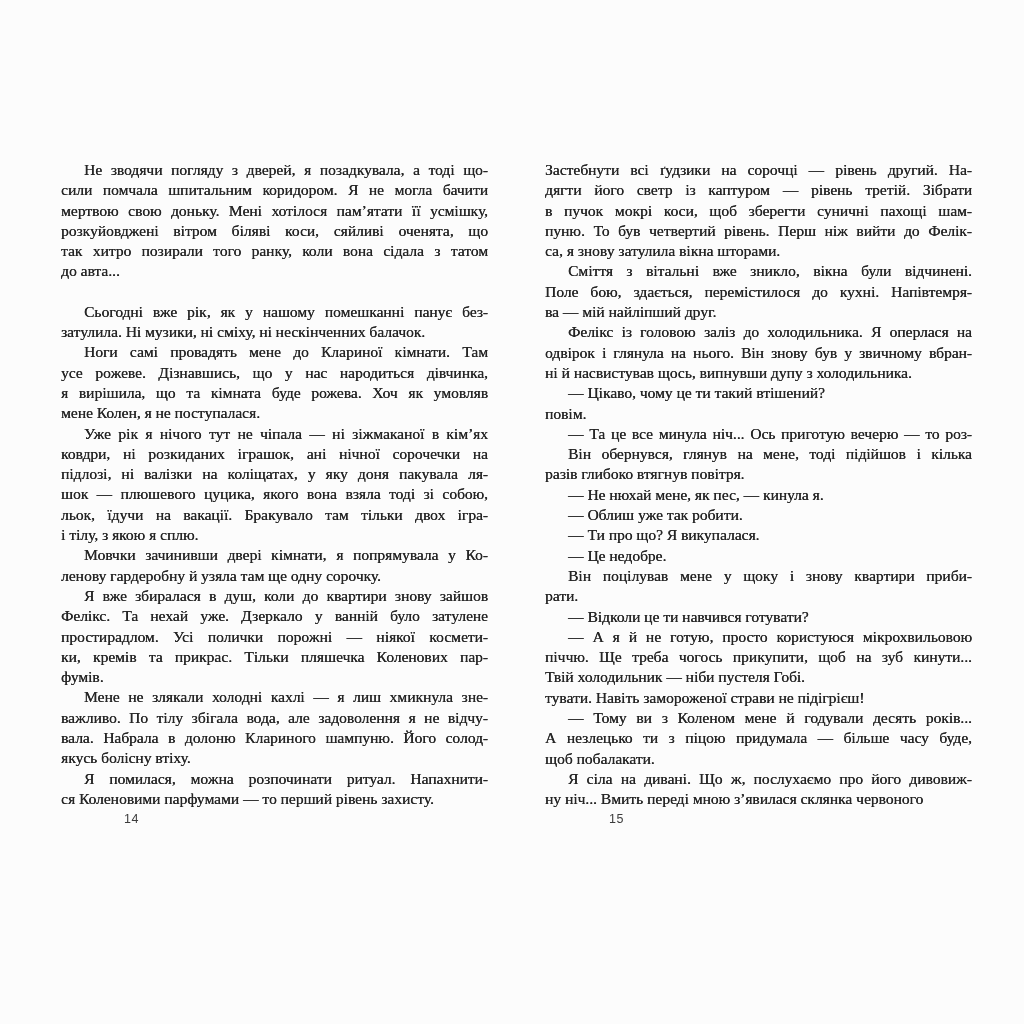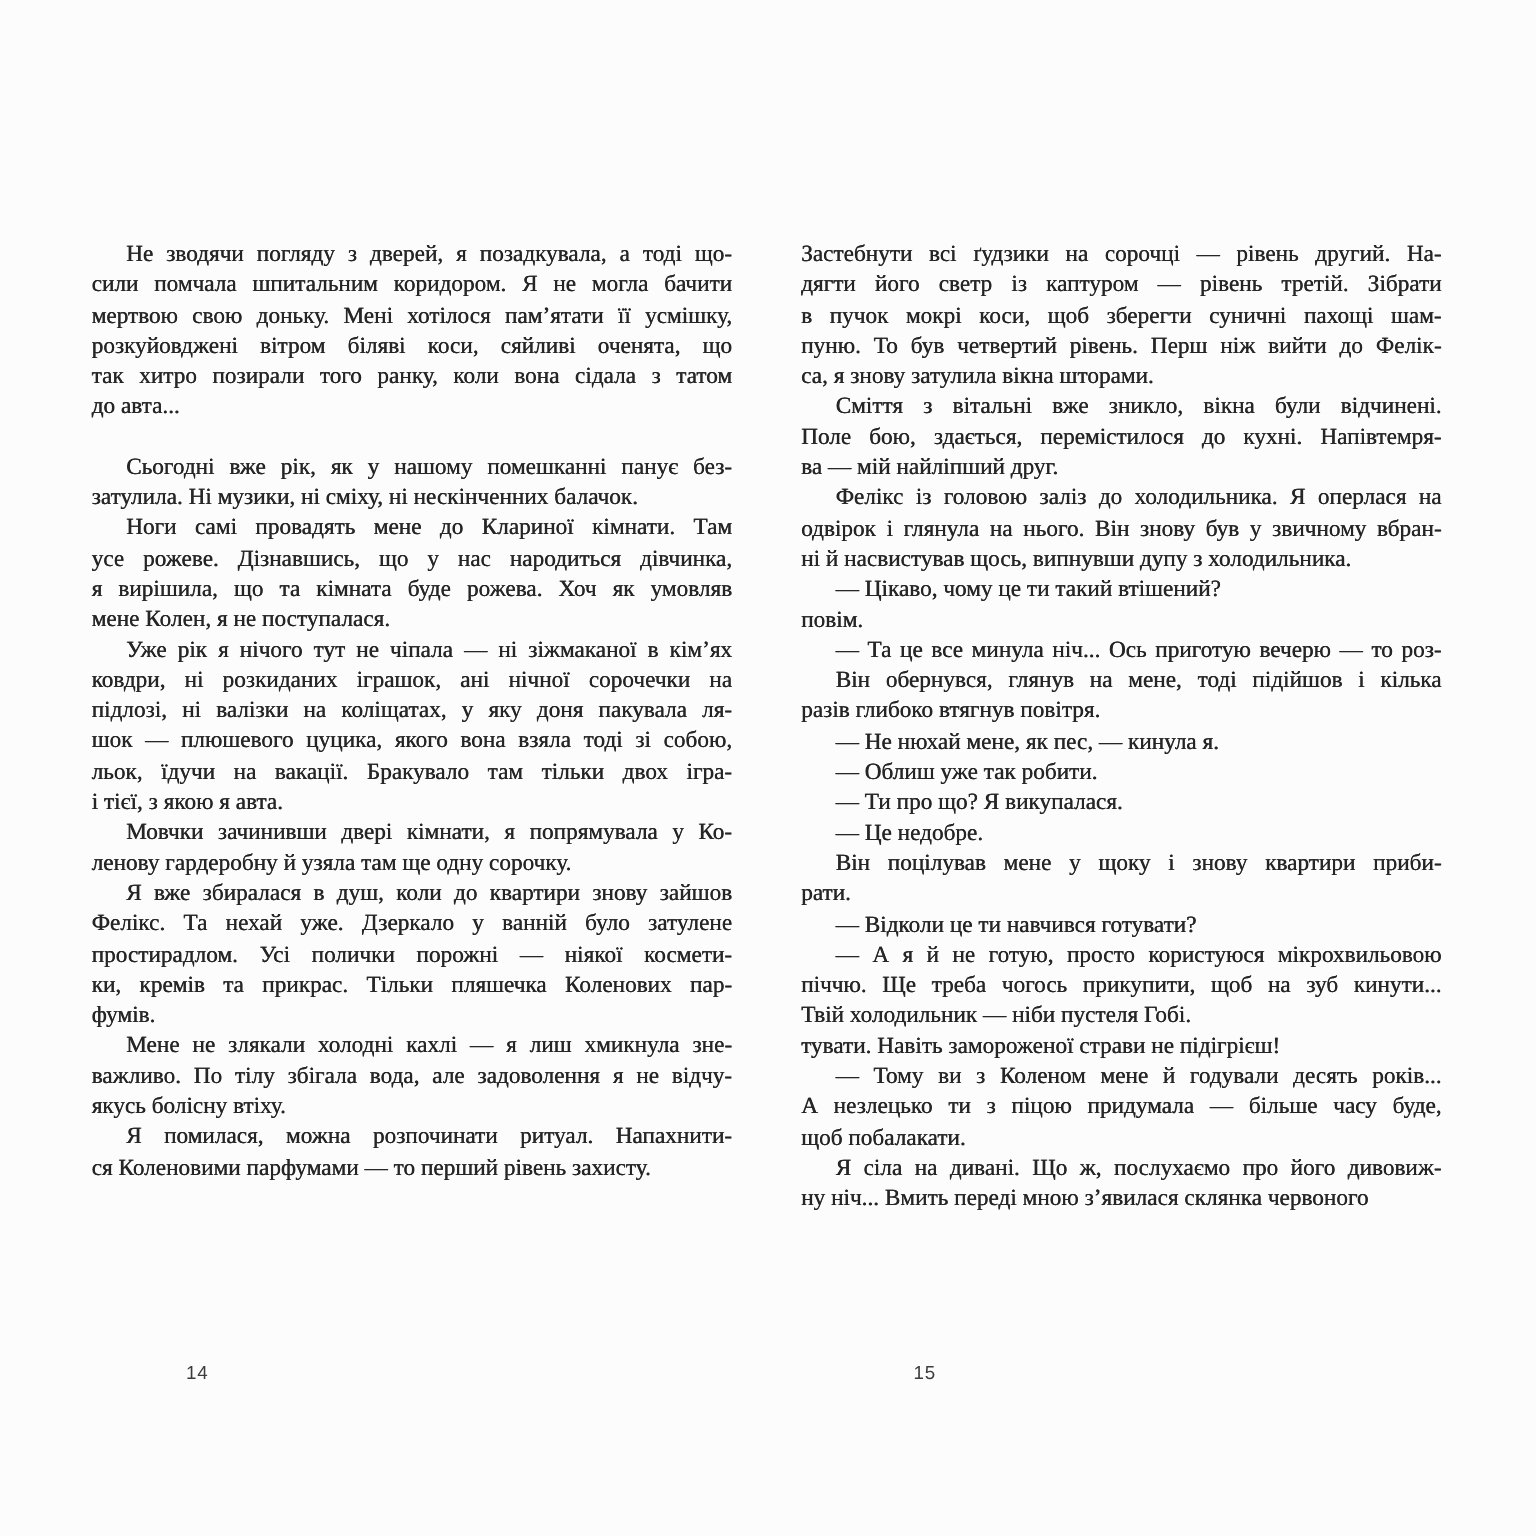--- a/index.html
+++ b/index.html
@@ -19,31 +19,31 @@
   .page-text {
     position: absolute;
     top: 160px;
     width: 427px;
     font-size: 15.5px;
     line-height: 20.3px;
     color: var(--text-color, #262626);
     text-shadow: 0.25px 0 0 currentColor; 
   }
   #left-text  { left: 61px;  }
-  #right-text { left: 534px; }
+  #right-text { left: 545px; }
   .line {
     text-align: justify;
     text-align-last: justify;
   }
   .line.last { text-align-last: left; }
   .line.indent { text-indent: 23px; }
   .section-gap { height: 20px; }
   .folio {
     position: absolute;
-    top: 908px;
+    top: 812px;
     font-family: "Liberation Sans", "DejaVu Sans", sans-serif;
     font-size: 12.5px;
     letter-spacing: 0.5px;
     color: var(--folio-color, #3c3c3c);
   }
   #folio-left  { left: 124px; }
   #folio-right { left: 609px; }
 </style>
 </head>
 <body>
@@ -61,30 +61,31 @@
       <div class="line last">затулила. Ні музики, ні сміху, ні нескінченних балачок.</div>
       <div class="line indent">Ноги самі провадять мене до Клариної кімнати. Там</div>
       <div class="line">усе рожеве. Дізнавшись, що у нас народиться дівчинка,</div>
       <div class="line">я вирішила, що та кімната буде рожева. Хоч як умовляв</div>
       <div class="line last">мене Колен, я не поступалася.</div>
       <div class="line indent">Уже рік я нічого тут не чіпала — ні зіжмаканої в кім’ях</div>
       <div class="line">ковдри, ні розкиданих іграшок, ані нічної сорочечки на</div>
       <div class="line">підлозі, ні валізки на коліщатах, у яку доня пакувала ля-</div>
       <div class="line">шок — плюшевого цуцика, якого вона взяла тоді зі собою,</div>
       <div class="line">льок, їдучи на вакації. Бракувало там тільки двох ігра-</div>
-      <div class="line last">і тієї, з якою я авта.</div>
+      <div class="line last">і тілу, з якою я сплю.</div>
       <div class="line indent">Мовчки зачинивши двері кімнати, я попрямувала у Ко-</div>
       <div class="line last">ленову гардеробну й узяла там ще одну сорочку.</div>
       <div class="line indent">Я вже збиралася в душ, коли до квартири знову зайшов</div>
       <div class="line">Фелікс. Та нехай уже. Дзеркало у ванній було затулене</div>
       <div class="line">простирадлом. Усі полички порожні — ніякої космети-</div>
       <div class="line">ки, кремів та прикрас. Тільки пляшечка Коленових пар-</div>
       <div class="line last">фумів.</div>
       <div class="line indent">Мене не злякали холодні кахлі — я лиш хмикнула зне-</div>
       <div class="line">важливо. По тілу збігала вода, але задоволення я не відчу-</div>
+      <div class="line">вала. Набрала в долоню Клариного шампуню. Його солод-</div>
       <div class="line last">якусь болісну втіху.</div>
       <div class="line indent">Я помилася, можна розпочинати ритуал. Напахнити-</div>
       <div class="line last">ся Коленовими парфумами — то перший рівень захисту.</div>
     </div>
   <div class="page-text" id="right-text">
       <div class="line">Застебнути всі ґудзики на сорочці — рівень другий. На-</div>
       <div class="line">дягти його светр із каптуром — рівень третій. Зібрати</div>
       <div class="line">в пучок мокрі коси, щоб зберегти суничні пахощі шам-</div>
       <div class="line">пуню. То був четвертий рівень. Перш ніж вийти до Фелік-</div>
       <div class="line last">са, я знову затулила вікна шторами.</div>

